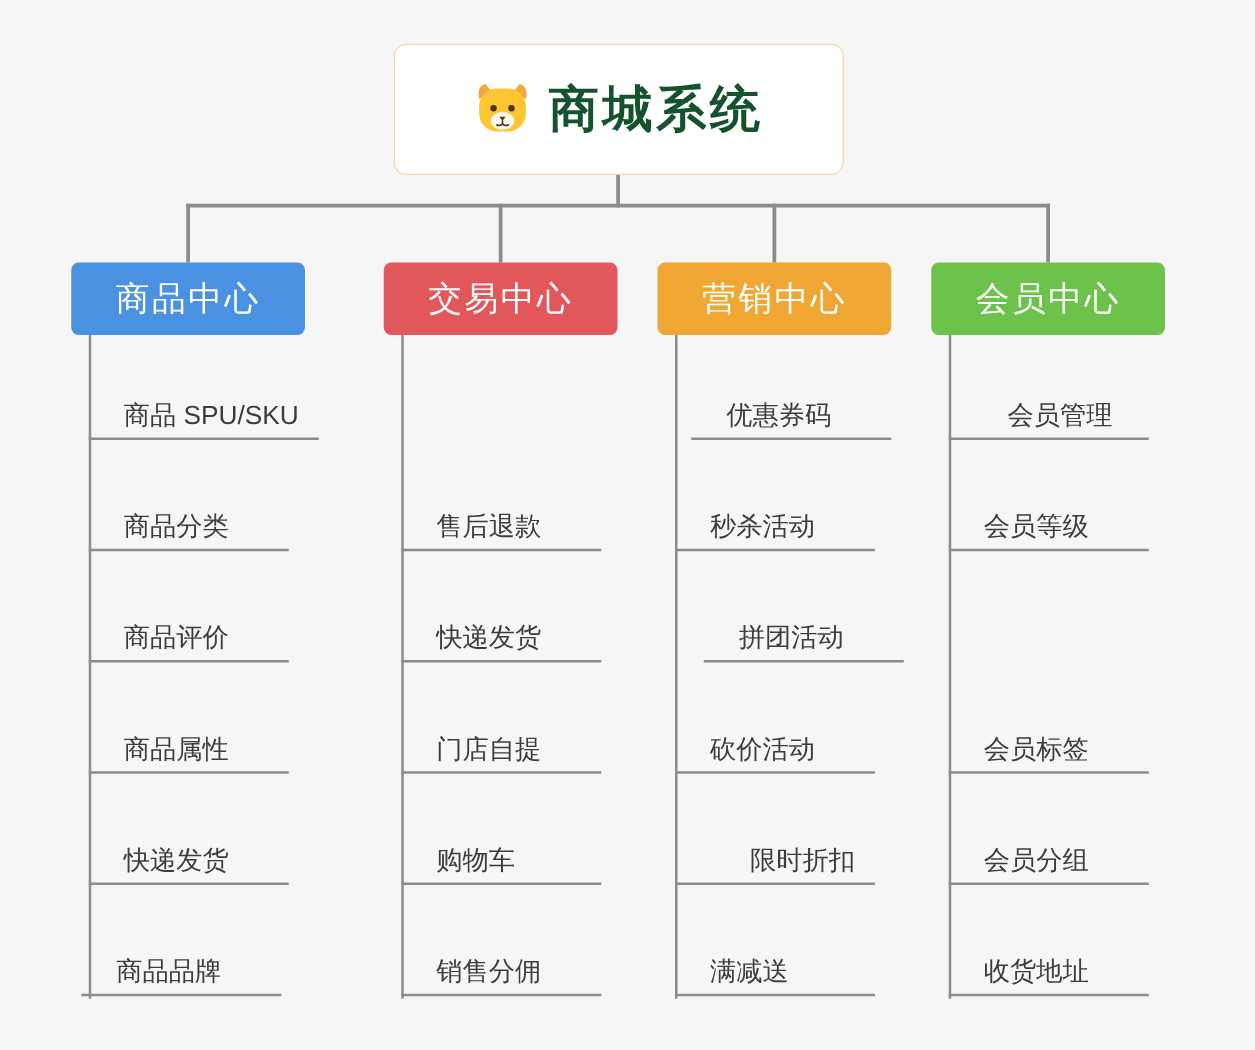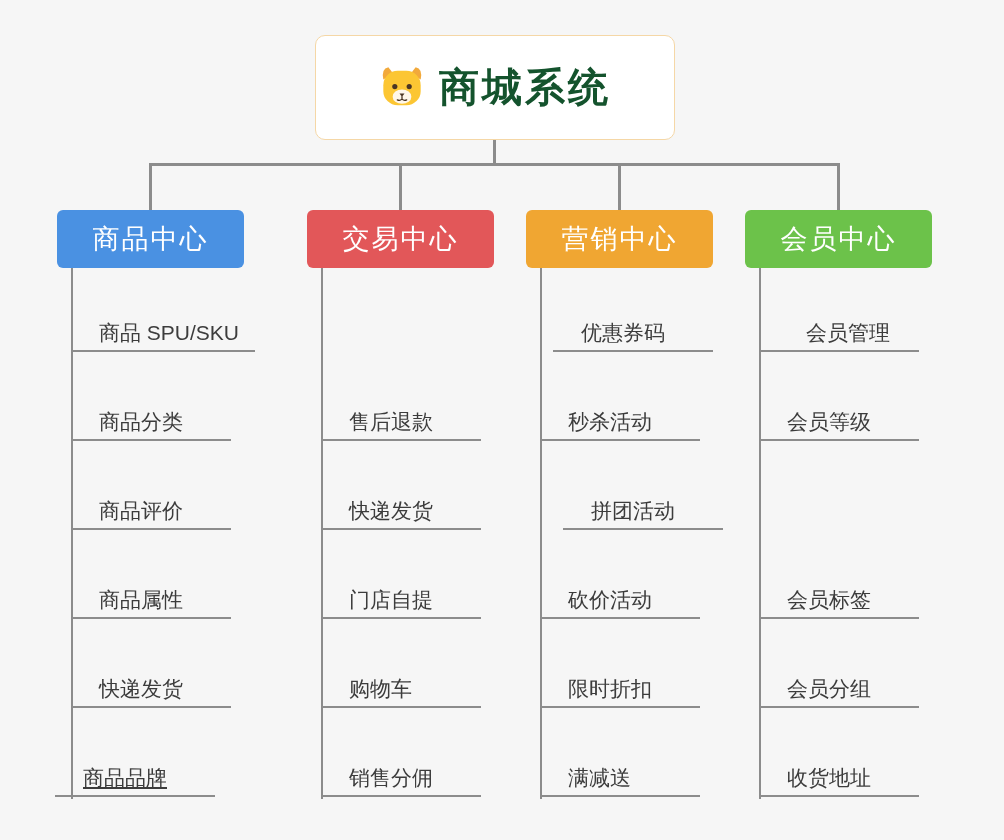--- a/index.html
+++ b/index.html
@@ -114,33 +114,33 @@
   <div class="spine" style="left:71px;"></div>
   <div class="spine" style="left:321px;"></div>
   <div class="spine" style="left:540px;"></div>
   <div class="spine" style="left:759px;"></div>
 
   <div class="leaf" style="left:71px; top:316px;">商品 SPU/SKU</div>
   <div class="leaf" style="left:71px; top:405px;">商品分类</div>
   <div class="leaf" style="left:71px; top:494px;">商品评价</div>
   <div class="leaf" style="left:71px; top:583px;">商品属性</div>
   <div class="leaf" style="left:71px; top:672px;">快递发货</div>
-  <div class="leaf" style="left:55px; top:761px;text-decoration:underline;">商品品牌</div>
+  <div class="leaf" style="left:65px; top:761px;">商品品牌</div>
 
   <div class="leaf" style="left:321px; top:405px;">售后退款</div>
   <div class="leaf" style="left:321px; top:494px;">快递发货</div>
   <div class="leaf" style="left:321px; top:583px;">门店自提</div>
   <div class="leaf" style="left:321px; top:672px;">购物车</div>
   <div class="leaf" style="left:321px; top:761px;">销售分佣</div>
 
   <div class="leaf" style="left:553px; top:316px;">优惠券码</div>
   <div class="leaf" style="left:540px; top:405px;">秒杀活动</div>
   <div class="leaf" style="left:515px; top:494px;margin-left:48px;">拼团活动</div>
   <div class="leaf" style="left:540px; top:583px;">砍价活动</div>
-  <div class="leaf" style="left:540px; top:672px;">限时折扣</div>
+  <div class="leaf" style="left:540px; top:672px;text-align:right;">限时折扣</div>
   <div class="leaf" style="left:540px; top:761px;">满减送</div>
 
   <div class="leaf" style="left:759px; top:316px;padding-left:47px;">会员管理</div>
   <div class="leaf" style="left:759px; top:405px;padding-left:28px;">会员等级</div>
   <div class="leaf" style="left:759px; top:583px;">会员标签</div>
   <div class="leaf" style="left:759px; top:672px;">会员分组</div>
   <div class="leaf" style="left:759px; top:761px;">收货地址</div>
 
 </div>
 

